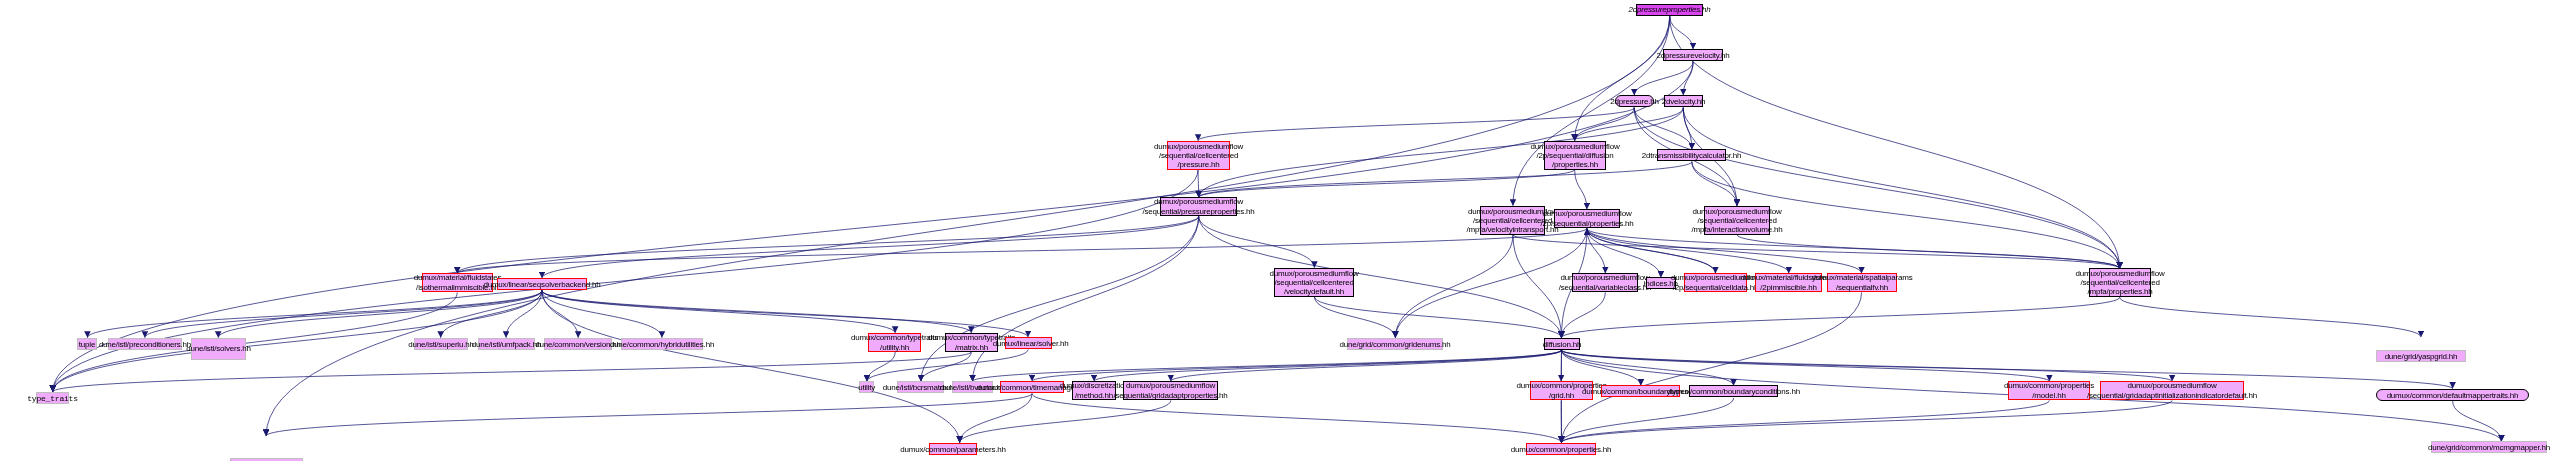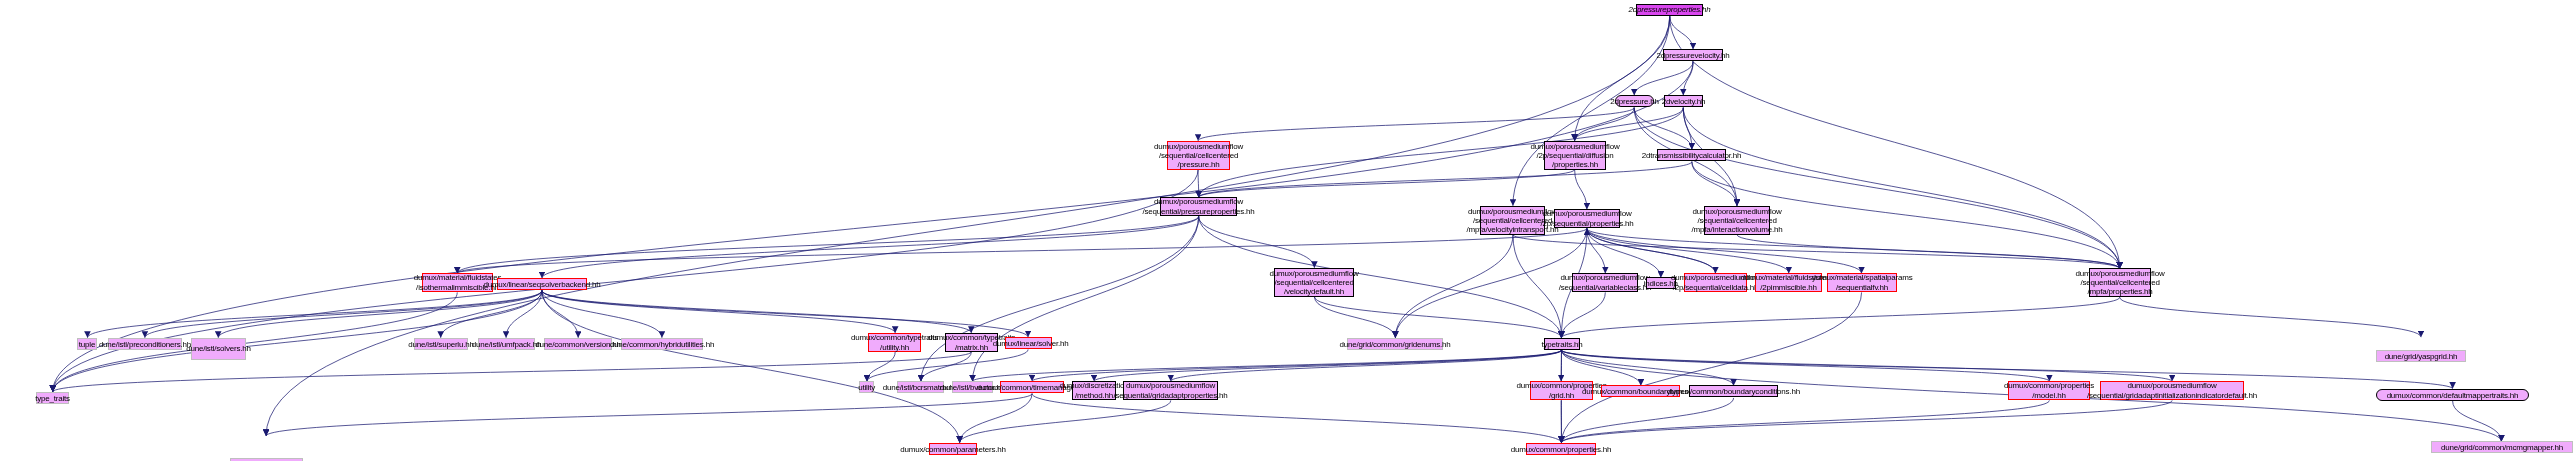--- a/index.html
+++ b/index.html
@@ -173,38 +173,38 @@
     <div class="node gray" style="left: 414px; top: 338px; width: 54px; height: 12.3px;">dune/istl/superlu.hh</div>
     <div class="node gray" style="left: 478px; top: 338px; width: 57px; height: 12.3px;">dune/istl/umfpack.hh</div>
     <div class="node gray" style="left: 544px; top: 338px; width: 68px; height: 12.3px;">dune/common/version.hh</div>
     <div class="node gray" style="left: 621px; top: 338px; width: 82px; height: 12.3px;">dune/common/hybridutilities.hh</div>
     <div class="node red" style="left: 868px; top: 333px; width: 53px; height: 19px;">dumux/common/typetraits
 /utility.hh</div>
     <div class="node black" style="left: 945px; top: 333px; width: 53px; height: 19px;">dumux/common/typetraits
 /matrix.hh</div>
     <div class="node red" style="left: 1005px; top: 337px; width: 47px; height: 12.3px; padding-left: 8px;">dumux/linear/solver.hh</div>
     <div class="node gray" style="left: 1347px; top: 338px; width: 96px; height: 12.3px;">dune/grid/common/gridenums.hh</div>
-    <div class="node black" style="left: 1544px; top: 338px; width: 36px; height: 12.3px;">typetraits.hh</div>
+    <div class="node black" style="left: 1544px; top: 338px; width: 36px; height: 12.3px;">diffusion.hh</div>
     <div class="node gray" style="left: 2376px; top: 350px; width: 90px; height: 12.3px;">dune/grid/yaspgrid.hh</div>
-    <div class="node gray" style="left: 36px; top: 392px; width: 33px; height: 12.3px;">type_traits</div>
+    <div class="node gray" style="left: 36px; top: 392px; width: 33px; height: 12.3px; font-family: Liberation Mono, monospace;">type_traits</div>
     <div class="node gray" style="left: 859px; top: 381px; width: 15.3px; height: 12.3px;">utility</div>
     <div class="node gray" style="left: 897px; top: 381px; width: 47px; height: 12.3px;">dune/istl/bcrsmatrix.hh</div>
     <div class="node gray" style="left: 952px; top: 381px; width: 41px; height: 12.3px;">dune/istl/bvector.hh</div>
     <div class="node red" style="left: 1000px; top: 381px; width: 64px; height: 12.3px;">dumux/common/timemanager.hh</div>
     <div class="node black" style="left: 1072px; top: 381px; width: 44px; height: 19px;">dumux/discretization
 /method.hh</div>
     <div class="node black" style="left: 1123px; top: 381px; width: 95px; height: 19px;">dumux/porousmediumflow
 /sequential/gridadaptproperties.hh</div>
     <div class="node red" style="left: 1530px; top: 381px; width: 63px; height: 19px;">dumux/common/properties
 /grid.hh</div>
     <div class="node red" style="left: 1601px; top: 385px; width: 79px; height: 12.3px;">dumux/common/boundarytypes.hh</div>
     <div class="node black" style="left: 1689px; top: 385px; width: 89px; height: 12.3px;">dumux/common/boundaryconditions.hh</div>
     <div class="node red" style="left: 2008px; top: 381px; width: 82px; height: 19px;">dumux/common/properties
 /model.hh</div>
     <div class="node red" style="left: 2100px; top: 381px; width: 144px; height: 19px;">dumux/porousmediumflow
 /sequential/gridadaptinitializationindicatordefault.hh</div>
     <div class="node black" style="left: 2376px; top: 389px; width: 153px; height: 12.3px; border-radius: 6px;">dumux/common/defaultmappertraits.hh</div>
     <div class="node gray" style="left: 230px; top: 458px; width: 73px; height: 12.3px;">dune/common/float_cmp.hh</div>
     <div class="node red" style="left: 929px; top: 443px; width: 48px; height: 12.3px;">dumux/common/parameters.hh</div>
     <div class="node red" style="left: 1526px; top: 443px; width: 70px; height: 12.3px;">dumux/common/properties.hh</div>
-    <div class="node gray" style="left: 2431px; top: 441px; width: 142px; height: 12.3px;">dune/grid/common/mcmgmapper.hh</div>
+    <div class="node gray" style="left: 2431px; top: 441px; width: 116px; height: 12.3px;">dune/grid/common/mcmgmapper.hh</div>
   </div>
 
 
 </body></html>

